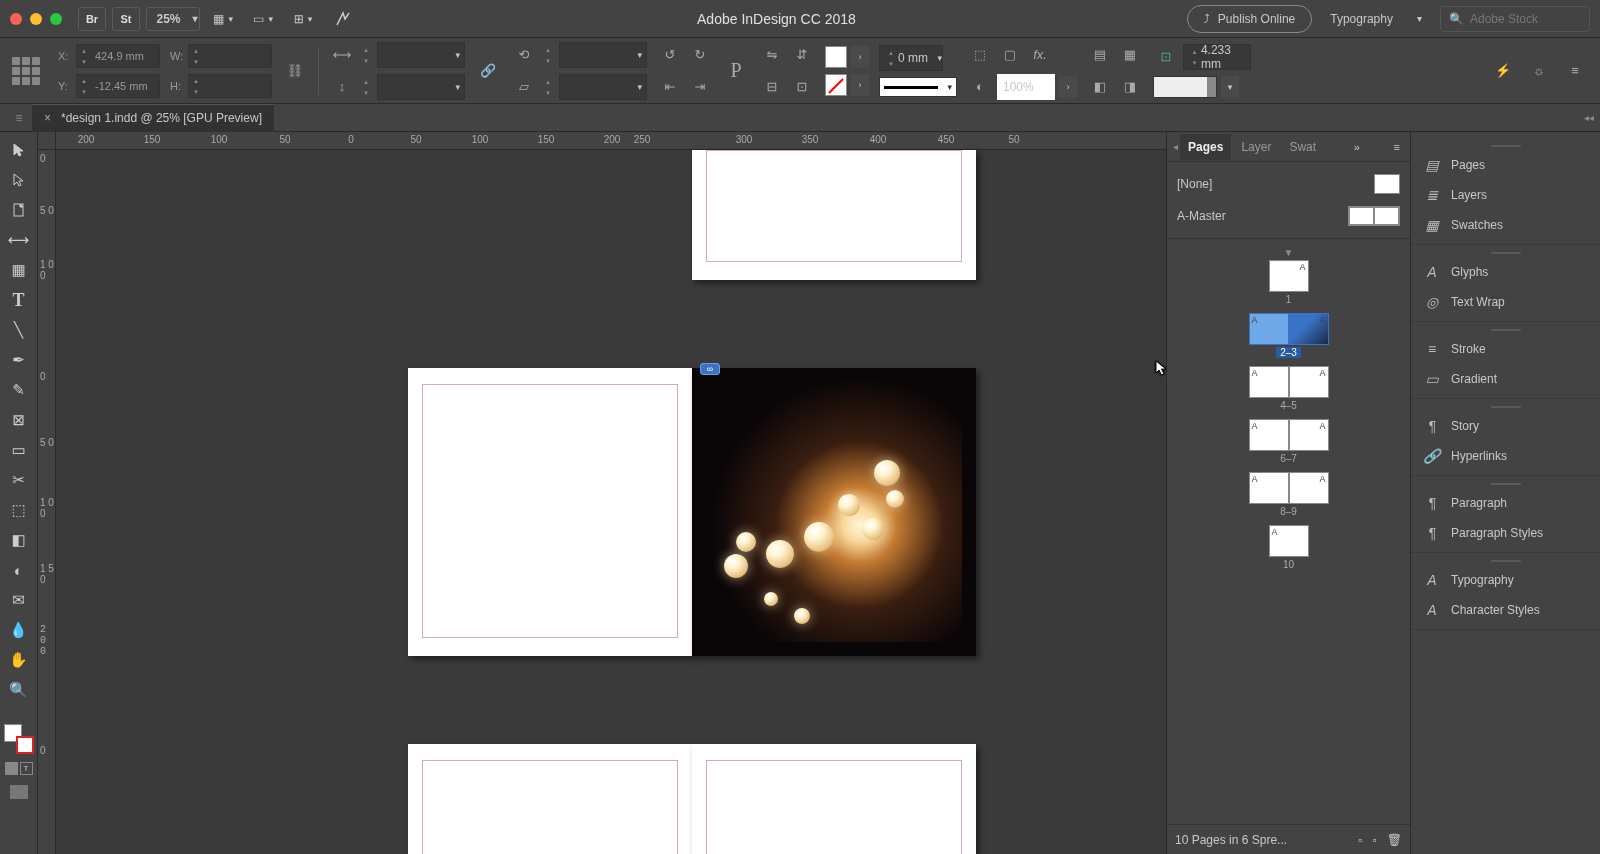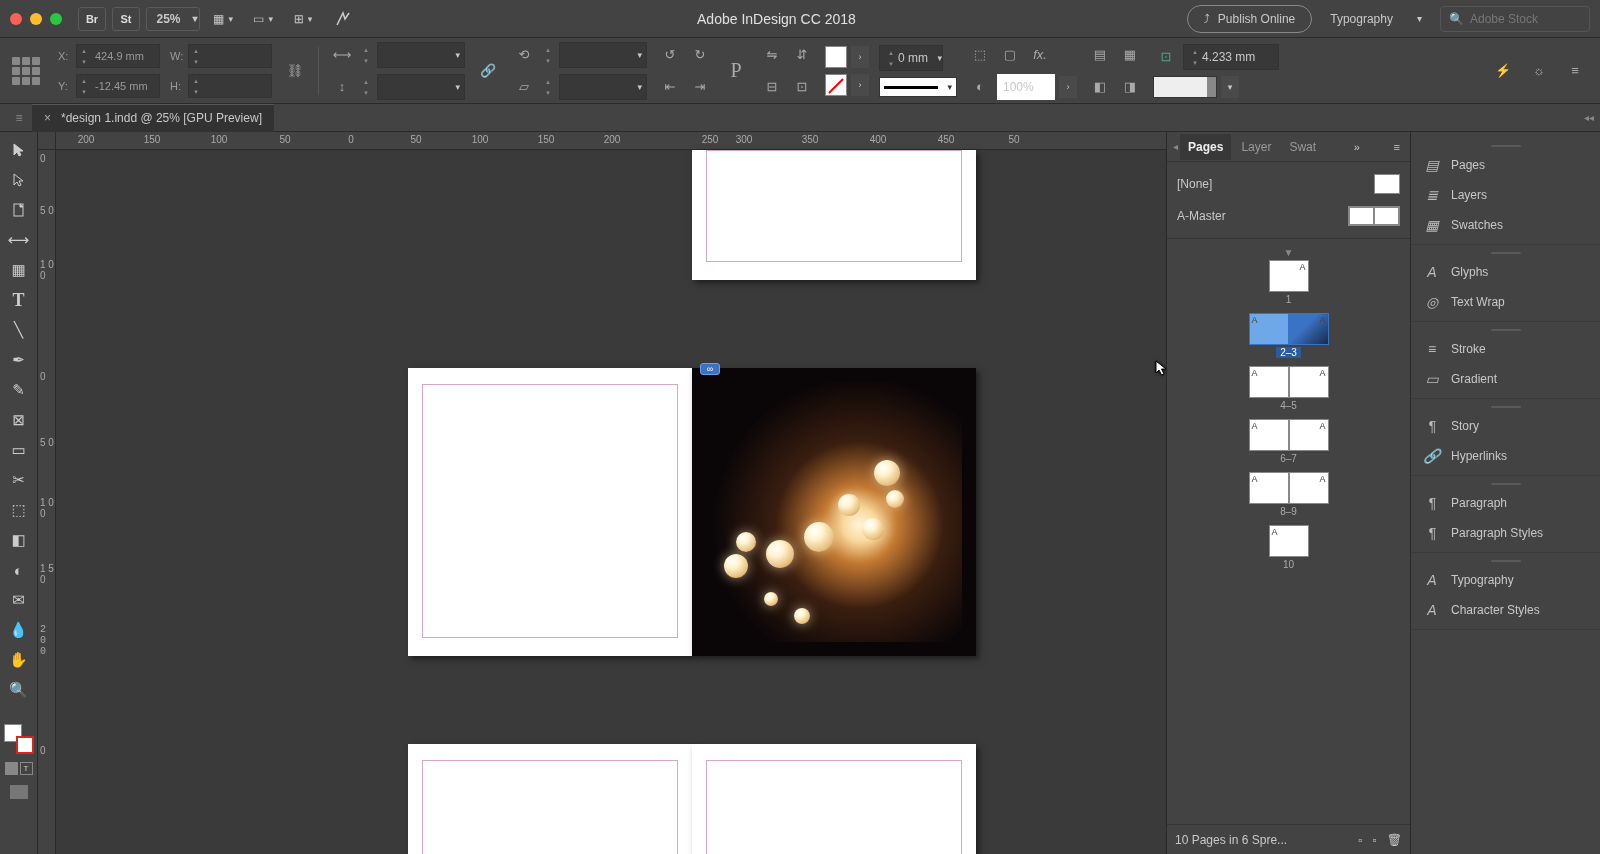--- a/index.html
+++ b/index.html
@@ -326,21 +326,21 @@
         <div class="ctrl-ico">▦</div>
       </div>
     <div class="coord-row">
         <div class="ctrl-ico">◧</div>
         <div class="ctrl-ico">◨</div>
       </div>
   </div>
   <div class="coord-col">
     <div class="coord-row">
         <div class="ctrl-ico" style="color:#4a8">⊡</div>
-        <div class="num-field" style="width:96px">
+        <div class="num-field" style="width:68px">
           <div class="stepper">
             <span>▴</span>
             <span>▾</span>
           </div>
           <span>4.233 mm</span>
         </div>
       </div>
     <div class="coord-row">
         <div style="width:64px;height:22px;background:linear-gradient(90deg,#eee 0%,#eee 85%,#888 85%);border:1px solid #333"></div>
         <div class="arrow-btn">▾</div>
@@ -416,21 +416,21 @@
     <div class="hruler" id="hruler">
         <span class="lbl" style="left: 30px;">200</span>
         <span class="lbl" style="left: 96px;">150</span>
         <span class="lbl" style="left: 163px;">100</span>
         <span class="lbl" style="left: 229px;">50</span>
         <span class="lbl" style="left: 295px;">0</span>
         <span class="lbl" style="left: 360px;">50</span>
         <span class="lbl" style="left: 424px;">100</span>
         <span class="lbl" style="left: 490px;">150</span>
         <span class="lbl" style="left: 556px;">200</span>
-        <span class="lbl" style="left: 654px;">250</span>
+        <span class="lbl" style="left: 586px;">250</span>
         <span class="lbl" style="left: 688px; text-align: right;">300</span>
         <span class="lbl" style="left: 754px;">350</span>
         <span class="lbl" style="left: 822px;">400</span>
         <span class="lbl" style="left: 890px;">450</span>
         <span class="lbl" style="left: 958px;">50</span>
       </div>
     <div class="vruler" id="vruler">
         <span class="lbl" style="top: 8px;">0</span>
         <span class="lbl" style="top: 60px;">5 0</span>
         <span class="lbl" style="top: 120px;">1 0 0</span>

